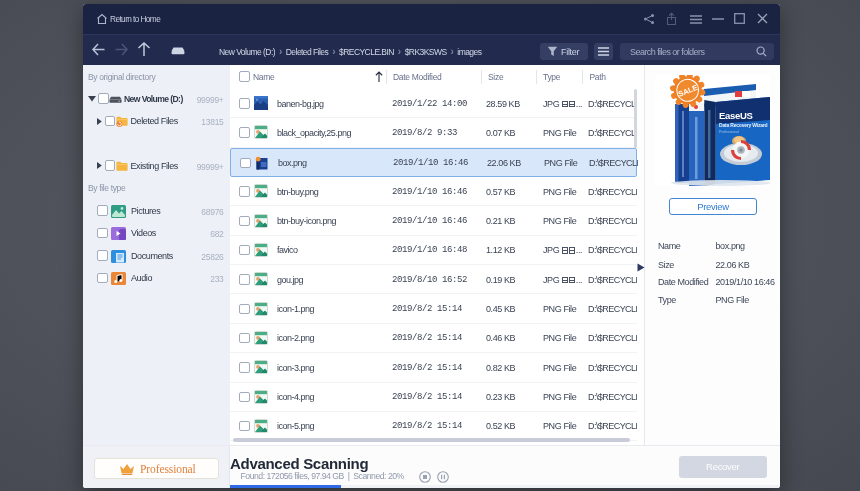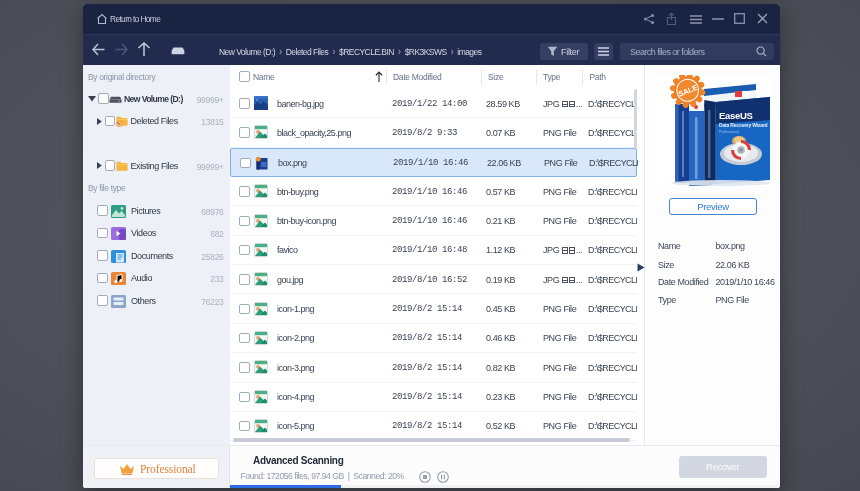--- a/index.html
+++ b/index.html
@@ -184,30 +184,20 @@
       <span class="cb" style="left:14px;top:5px"></span>
       <svg class="abs" style="left:28px;top:4.5px" width="15" height="13" viewBox="0 0 15 13">
           <rect x="0" y="0" width="15" height="13" rx="1.5" fill="#ec8637"></rect>
           <path d="M6 9.5 V3.5 L11 2.5 V8.5" stroke="#fff" stroke-width="1"></path>
           <circle cx="4.8" cy="9.6" r="1.5" fill="#fff"></circle>
           <circle cx="9.8" cy="8.6" r="1.5" fill="#fff"></circle>
         </svg>
       <span class="sb-txt" style="left:48px">Audio</span>
       <span class="sb-cnt">233</span>
     </div>
-    <div class="sb-row" style="top:225px">
-      <span class="cb" style="left:14px;top:5px"></span>
-      <svg class="abs" style="left:28px;top:4.5px" width="15" height="13" viewBox="0 0 15 13">
-          <rect x="0" y="0" width="15" height="13" rx="1.5" fill="#8da5cb"></rect>
-          <rect x="2.5" y="2.5" width="10" height="3" rx="0.8" fill="#e8eef8"></rect>
-          <rect x="2.5" y="7" width="10" height="3" rx="0.8" fill="#e8eef8"></rect>
-        </svg>
-      <span class="sb-txt" style="left:48px">Others</span>
-      <span class="sb-cnt">76223</span>
-    </div>
   </div>
   <div class="list">
     <div class="lhead">
       <span class="cb" style="left:9px;top:6px"></span>
       <span class="abs" style="left:23px;top:7px">Name</span>
       <svg class="abs" style="left:145px;top:6px" width="8" height="12" viewBox="0 0 9 13">
           <path d="M4.5 1 V12 M1 4.5 L4.5 1 L8 4.5" fill="none" stroke="#2b3342" stroke-width="1.3"></path>
         </svg>
       <span class="abs" style="left:163px;top:7px">Date Modified</span>
       <span class="abs" style="left:258px;top:7px">Size</span>
@@ -472,21 +462,21 @@
     </svg>
   <div class="bottom">
     <div class="abs" style="left:0;top:0;width:147px;height:43px;background:#eff1f6;border-right:1px solid #e2e5ec"></div>
     <div class="abs" style="left:11px;top:11.5px;width:124.5px;height:21px;background:#fffefd;border:1px solid #e5e2d9;border-radius:3px;">
       <svg class="abs" style="left:24px;top:4px" width="16" height="12" viewBox="0 0 16 12">
           <path d="M1 3 L4.5 6 L8 1 L11.5 6 L15 3 L13.5 10 H2.5 Z" fill="#f0a03c"></path>
           <path d="M2.8 11.2 H13.2" stroke="#e8903a" stroke-width="1.4"></path>
         </svg>
       <span class="abs" style="left:45px;top:4px;font-family:'Liberation Serif',serif;font-size:11.5px;letter-spacing:-0.1px;color:#e0823e">Professional</span>
     </div>
-    <div class="abs" style="left:170px;top:9px;font-size:10px;letter-spacing:-0.3px;font-weight:bold;color:#222a38">Advanced Scanning</div>
+    <div class="abs" style="left:147px;top:9px;font-size:15px;letter-spacing:-0.3px;font-weight:bold;color:#222a38">Advanced Scanning</div>
     <div class="abs" style="left:157.5px;top:24.5px;font-size:8.7px;letter-spacing:-0.5px;color:#9099ac">Found: 172056 files, 97.94 GB&nbsp; |&nbsp; Scanned: 20%</div>
     <svg class="abs" style="left:336px;top:24.5px" width="12" height="12" viewBox="0 0 12 12">
         <circle cx="6" cy="6" r="5.3" fill="none" stroke="#98a1b2" stroke-width="1.1"></circle>
         <rect x="4" y="4" width="4" height="4" fill="#98a1b2"></rect>
       </svg>
     <svg class="abs" style="left:353.5px;top:24.5px" width="12" height="12" viewBox="0 0 12 12">
         <circle cx="6" cy="6" r="5.3" fill="none" stroke="#98a1b2" stroke-width="1.1"></circle>
         <path d="M4.6 3.8 V8.2 M7.4 3.8 V8.2" stroke="#98a1b2" stroke-width="1.2"></path>
       </svg>
     <div class="abs" style="left:596px;top:10.3px;width:87.5px;height:22px;background:#d3d7e1;border-radius:3px;text-align:center;line-height:22px;font-size:9.5px;letter-spacing:-0.3px;color:#fdfdfe">Recover</div>

